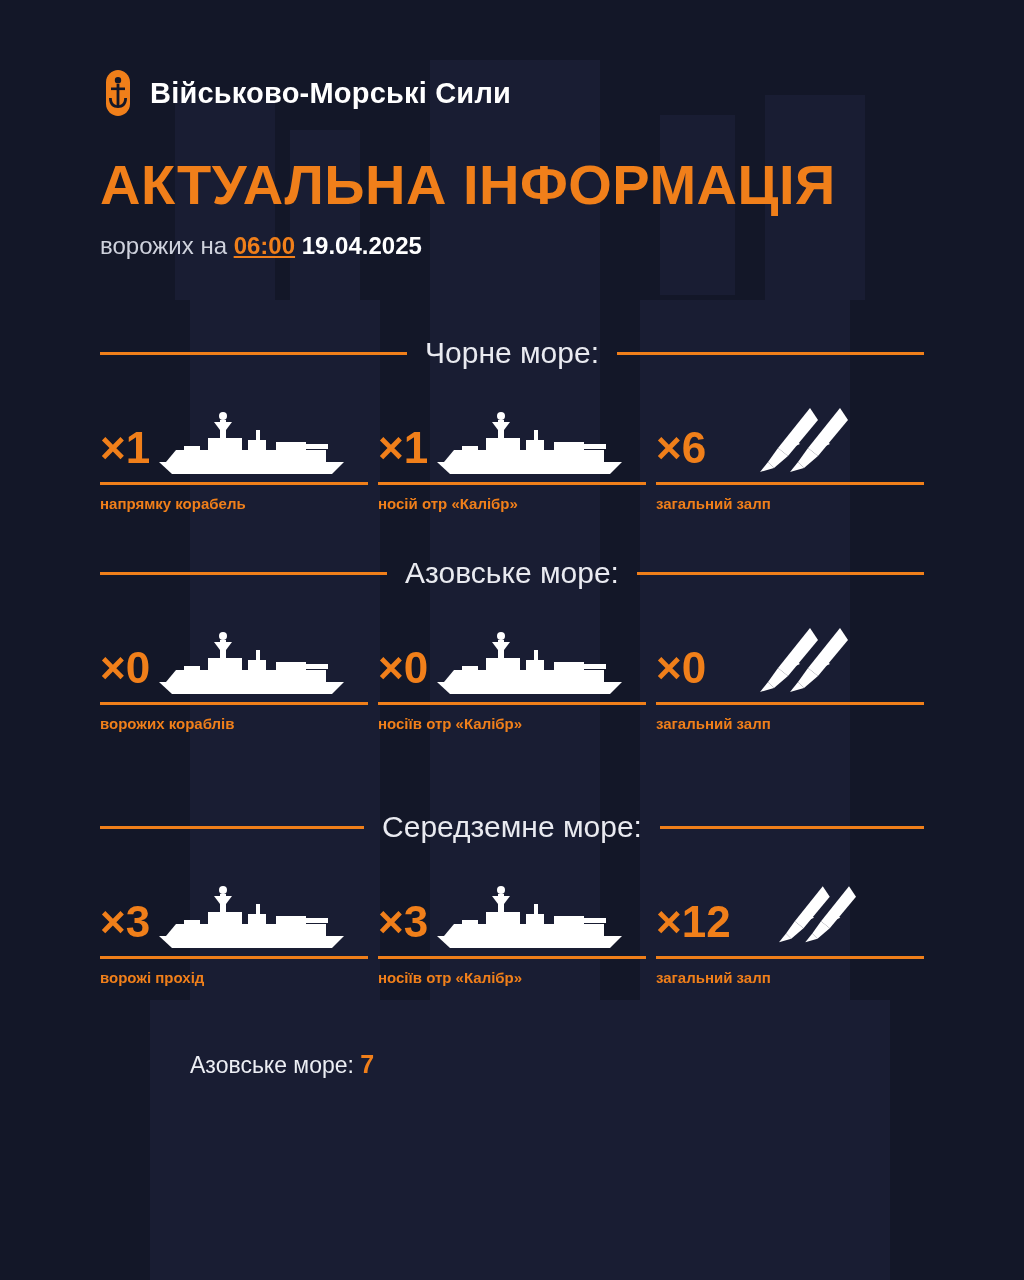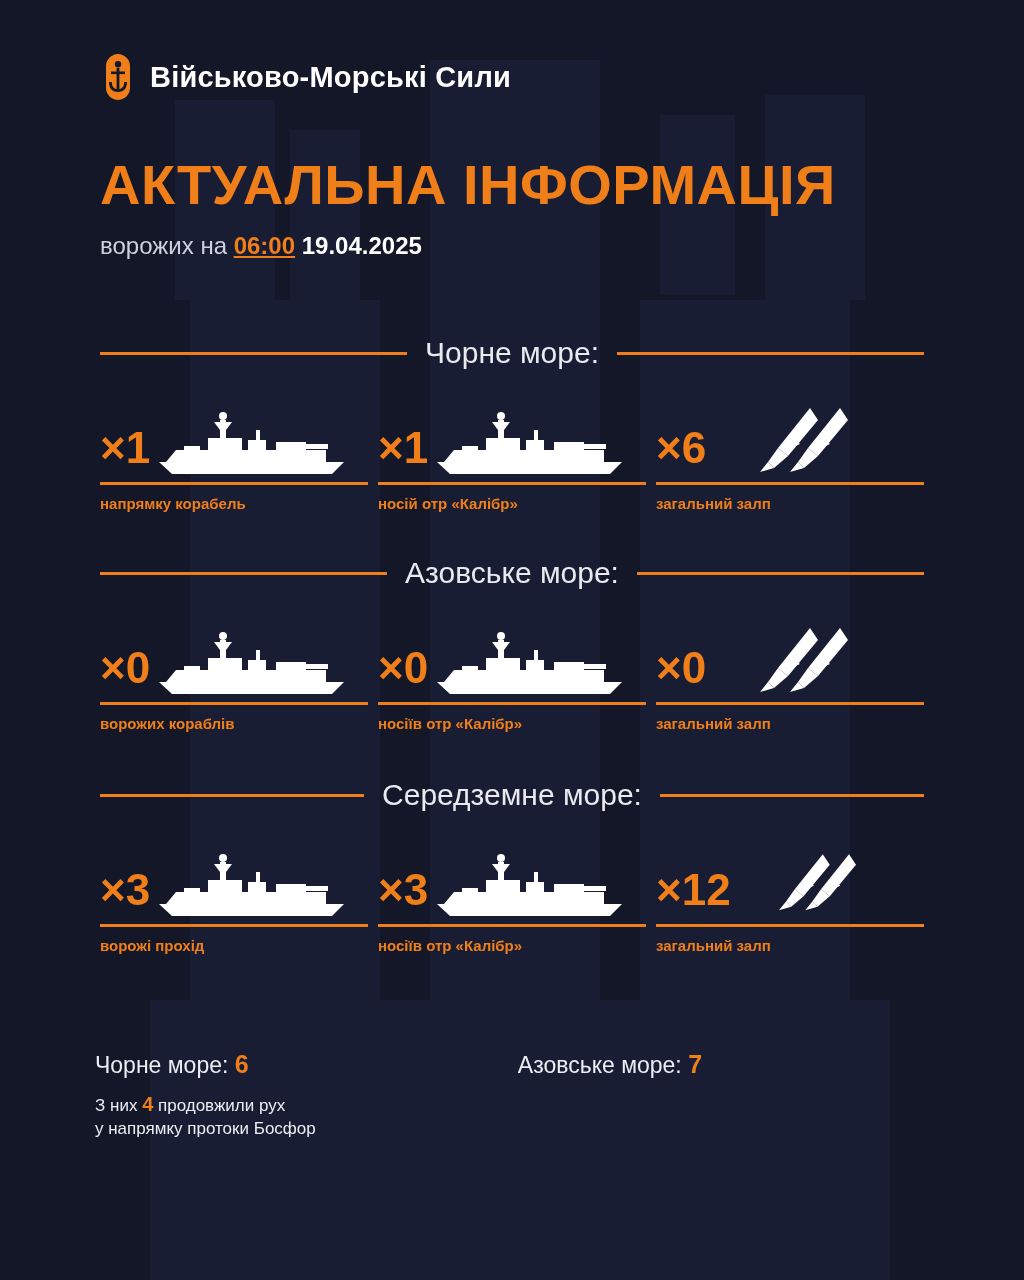--- a/index.html
+++ b/index.html
@@ -27,21 +27,21 @@
   .bg4 { left: 765px; top: 95px; width: 100px; height: 205px; }
   .bg5 { left: 190px; top: 300px; width: 190px; height: 980px; }
   .bg6 { left: 640px; top: 300px; width: 210px; height: 980px; }
   .bg7 { left: 430px; top: 60px; width: 170px; height: 1220px; }
   .bg8 { left: 150px; top: 1000px; width: 740px; height: 280px; }
 
   .content { position: relative; z-index: 5; }
 
   
   .brand {
-    position: absolute; left: 100px; top: 54px;
+    position: absolute; left: 100px; top: 70px;
     display: flex; align-items: center; gap: 14px;
   }
   .brand-icon { width: 36px; height: 46px; display: block; }
   .brand-title {
     color: #ffffff; font-size: 29px; font-weight: bold;
     letter-spacing: 0.2px; white-space: nowrap;
   }
   .main-title {
     position: absolute; left: 100px; top: 152px;
     color: #f07f1a; font-size: 56px; font-weight: bold;
@@ -293,21 +293,21 @@
               </svg>
             </span>
           </div>
           <div class="card-underline"></div>
           <div class="card-label">загальний залп</div>
         </div>
 
       </div>
     </div>
 
-    <div class="section" style="top:778px;">
+    <div class="section" style="top:810px;">
       <div class="sec-head">
         <div class="rule"></div>
         <div class="sec-title">Середземне море:</div>
         <div class="rule"></div>
       </div>
       <div class="cards">
 
         <div class="card">
           <div class="card-top">
             <span class="count">×3</span>
@@ -378,33 +378,20 @@
           <div class="card-label">загальний залп</div>
         </div>
 
       </div>
     </div>
 
     <div class="kerch">
       <div class="kerch-text">
       </div>
       <div class="kerch-cols">
-        <div class="kcol">
-          <div class="k-head">
-            <span>Чорне море:</span>
-            <span class="num">6</span>
-          </div>
-          <div class="k-sub">
-            <span>З них</span>
-            <span class="num">4</span>
-            <span>продовжили рух</span>
-            <br>
-            <span>у напрямку протоки Босфор</span>
-          </div>
-        </div>
         <div class="kcol right">
           <div class="k-head">
             <span>Азовське море:</span>
             <span class="num">7</span>
           </div>
         </div>
       </div>
     </div>
 
   </div>

